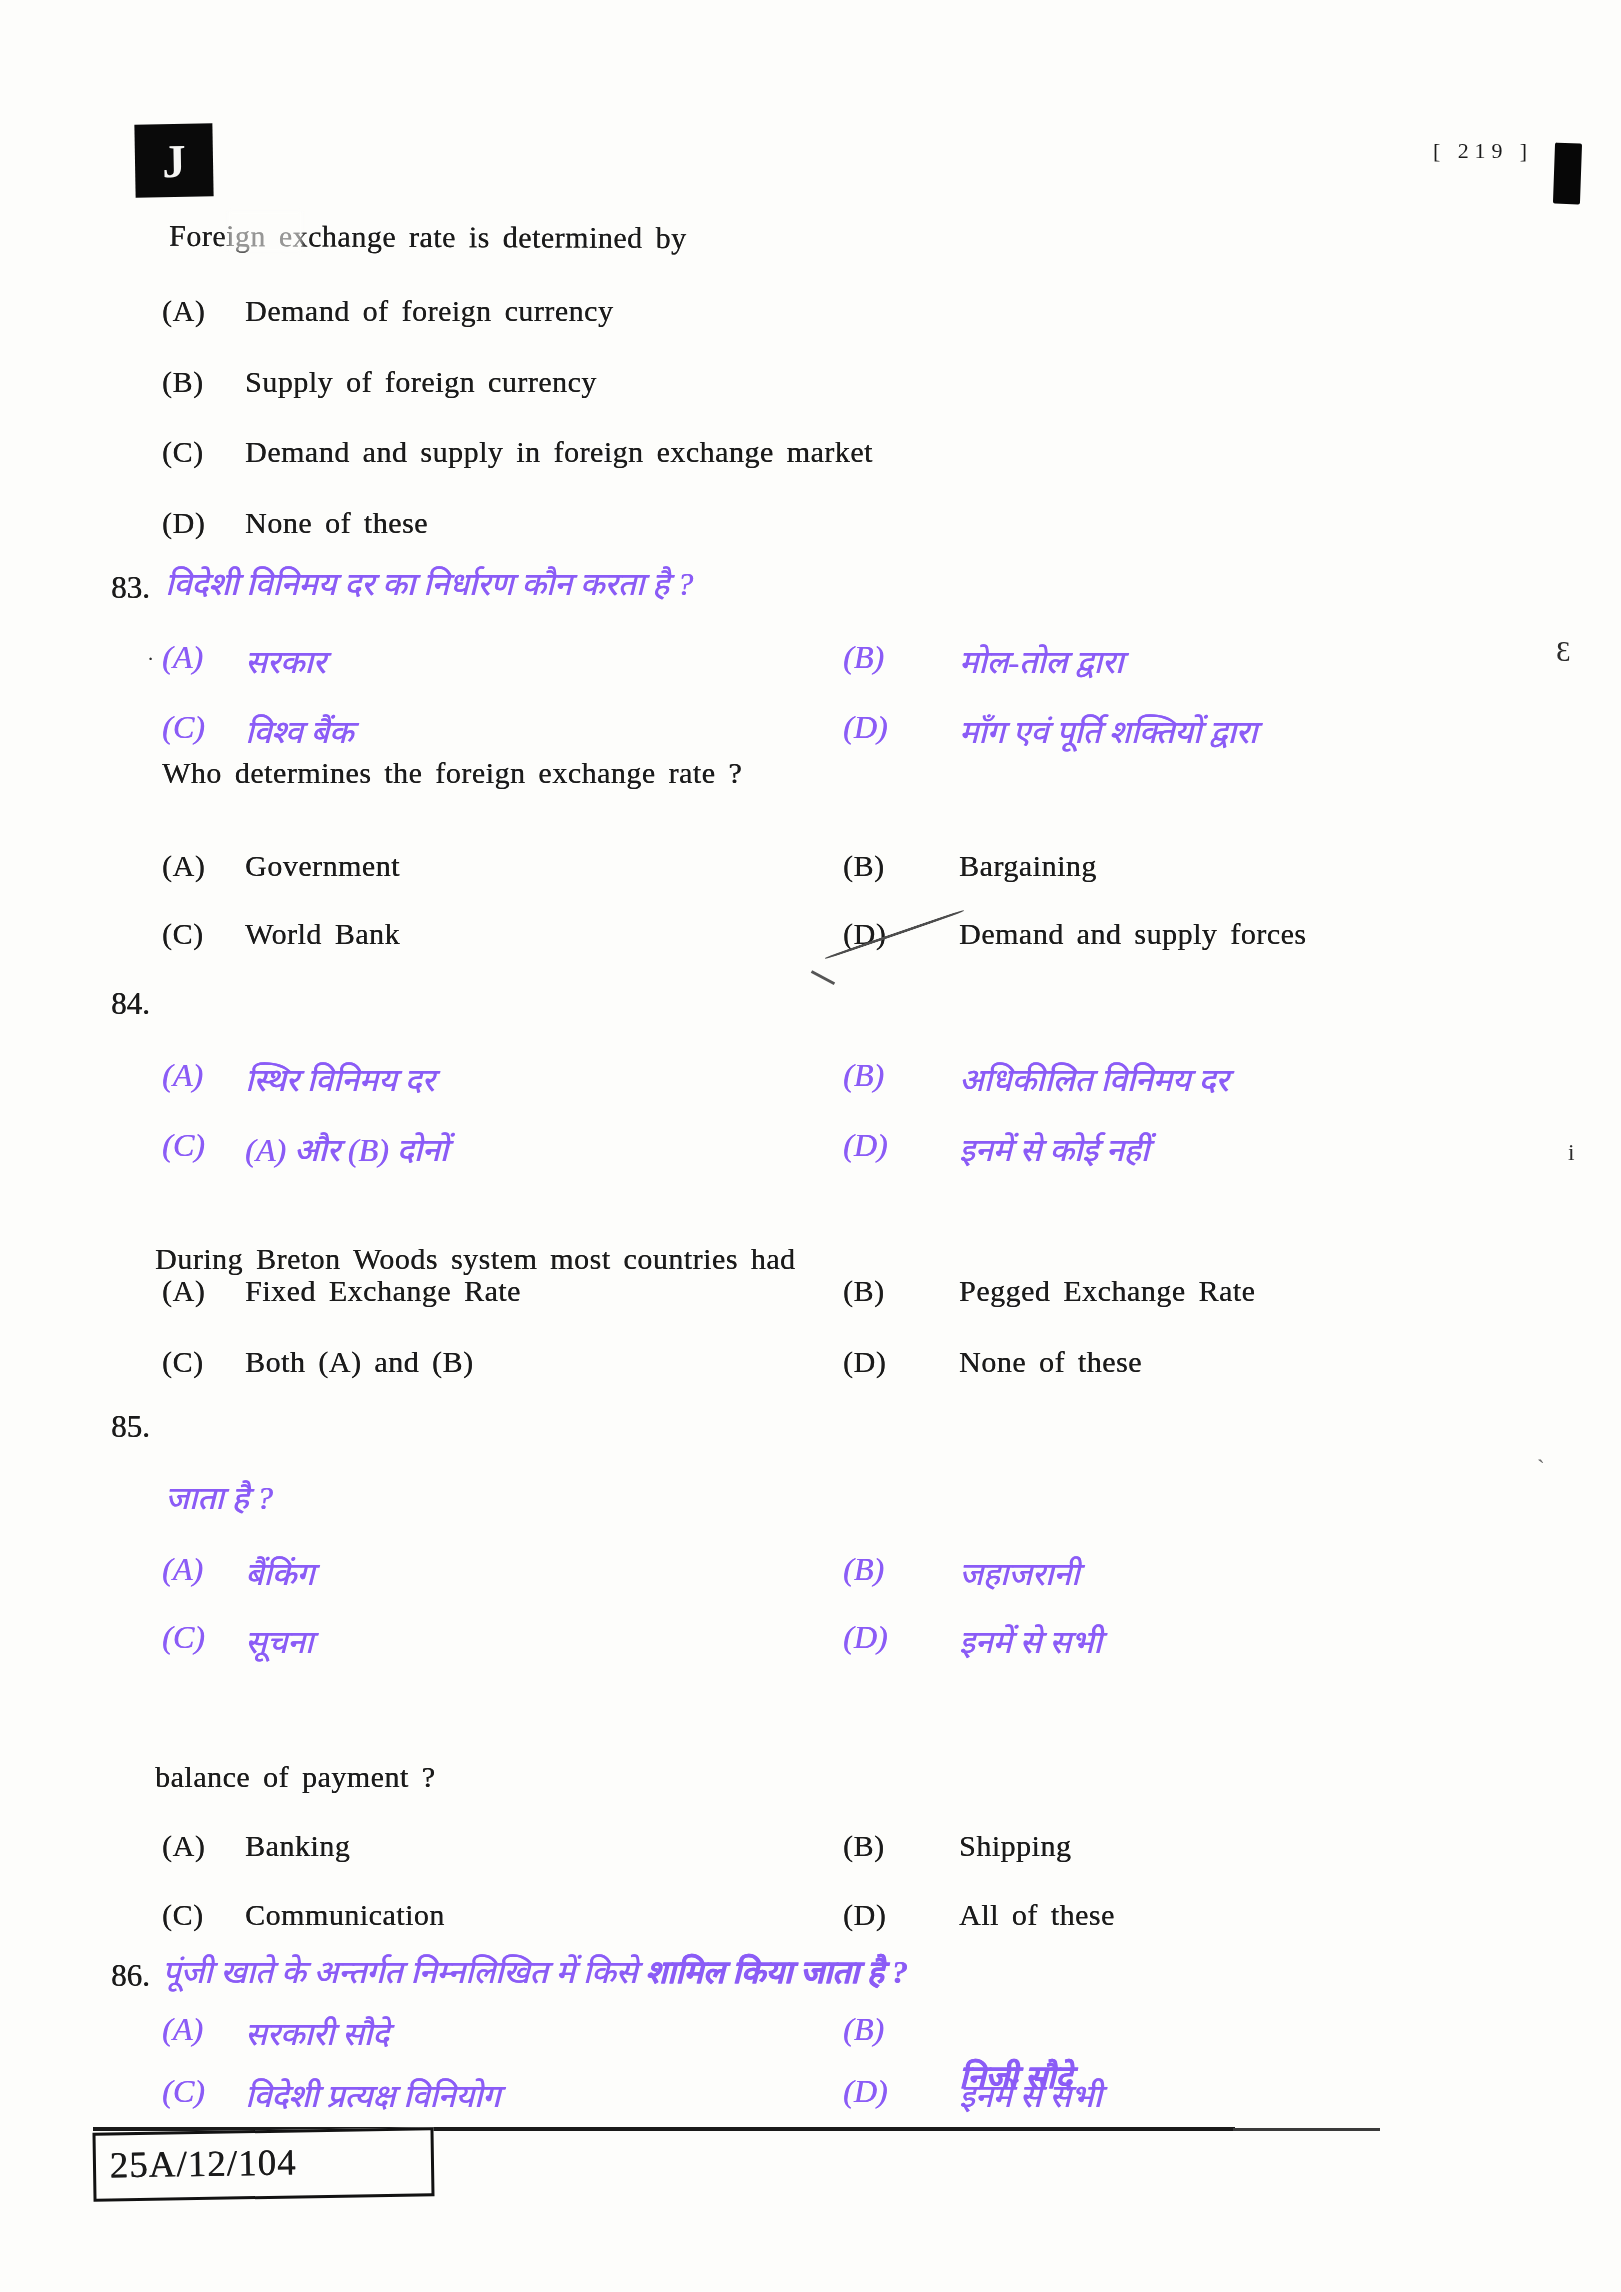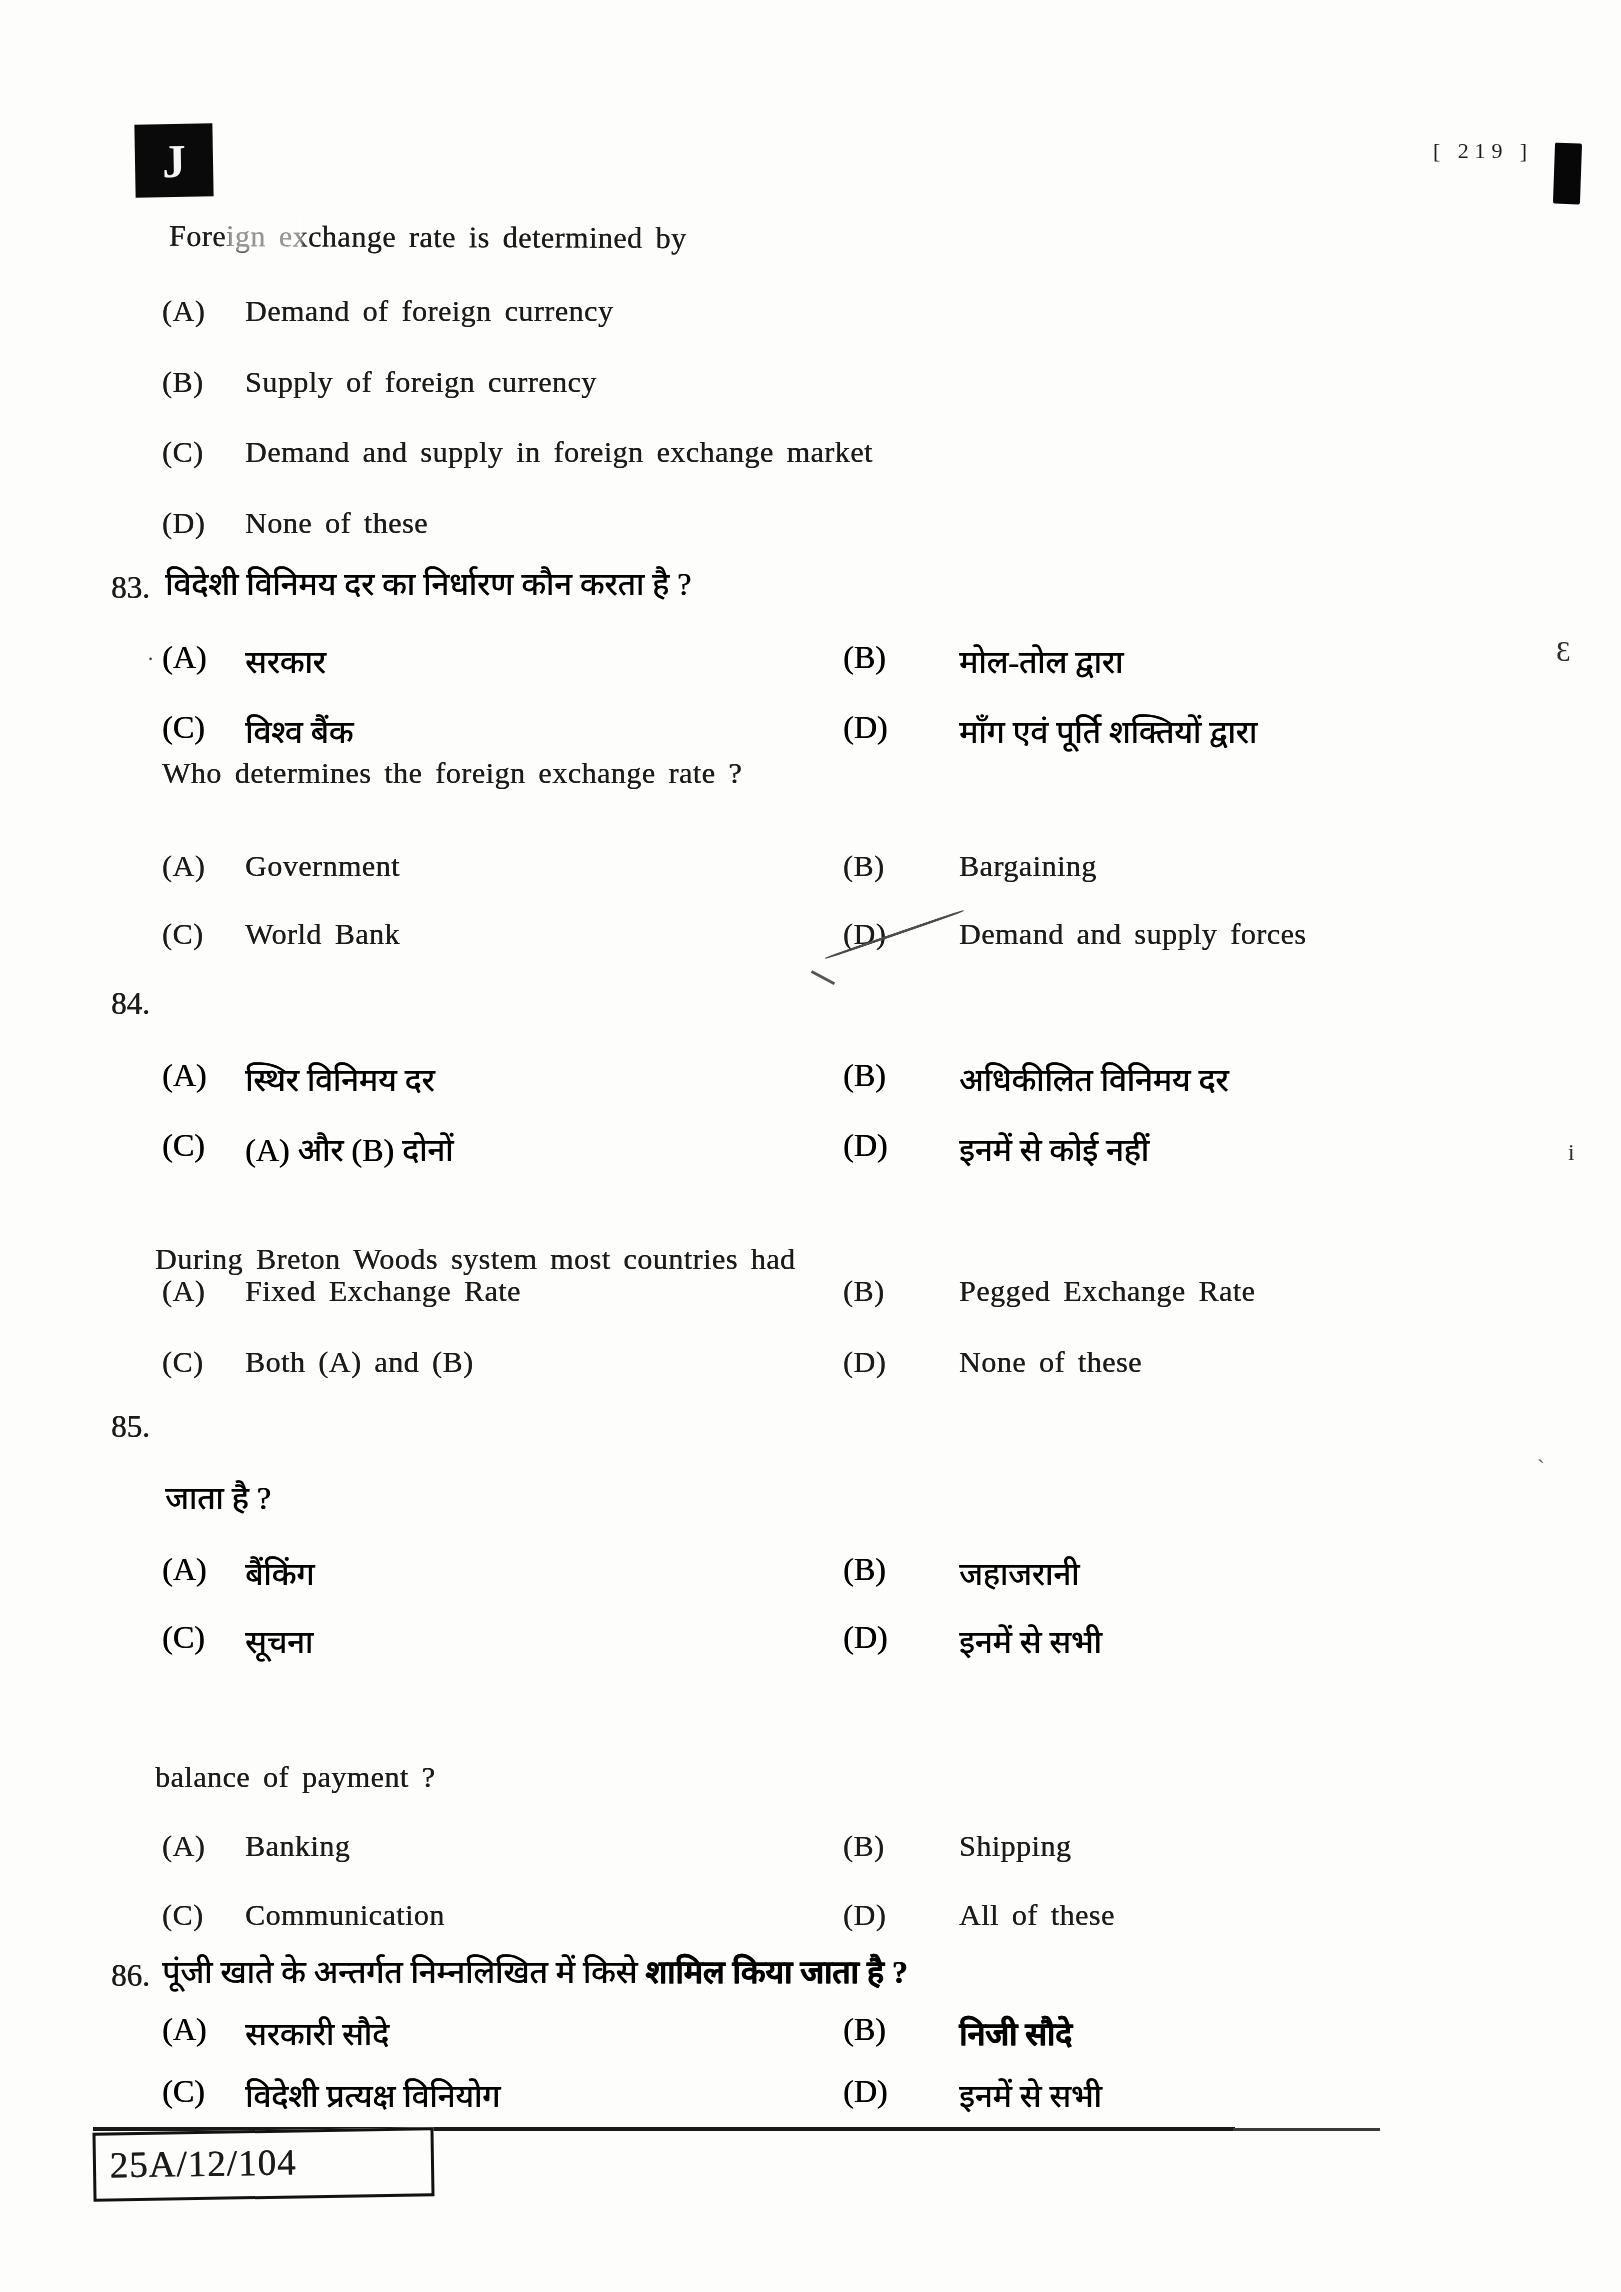--- a/index.html
+++ b/index.html
@@ -7,28 +7,28 @@
     position:relative;
     width:1621px;height:2293px;
     margin:0 auto;
     background:#fdfdfb;
     overflow:hidden;
     font-family:"Liberation Serif","DejaVu Serif",serif;
     color:#1b1b1b;
   }
   .abs{position:absolute;line-height:1.25;}
   .en{font-size:30px;letter-spacing:0.5px;word-spacing:4.9px;text-shadow:0.3px 0 0 currentColor;}
-  .hi{font-size:32px;text-shadow:0.6px 0 0 currentColor;color:#000000;}
+  .hi{font-size:32px;text-shadow:0.6px 0 0 currentColor;color:#8b5cf6;font-style:italic;}
   .qnum{position:absolute;left:76px;font-size:31px;text-shadow:0.4px 0 0 currentColor;margin-left:35px;}
   .optrow{position:absolute;left:0;width:100%;height:0;}
   .optrow span{position:absolute;top:0;white-space:nowrap;}
   .lb1{left:162px;} .tx1{left:245px;text-align:right;} .lb2{left:843px;} .tx2{left:959px;}
   .nowrap{white-space:nowrap;}
   .just{text-align:justify;text-align-last:justify;}
-  .bold{font-weight:bold;}
+  .bold{font-weight:bold;margin-top:43px;}
   .jbox{
     position:absolute;left:135px;top:124px;width:78px;height:73px;
     background:#0a0a0a;color:#f6f6f4;
     display:flex;align-items:center;justify-content:center;
     font-size:47px;font-weight:bold;transform:rotate(-1deg);
   }
   .pagenum{position:absolute;left:1433px;top:138px;font-size:22px;letter-spacing:5.9px;white-space:nowrap;}
   .edgeblob{position:absolute;left:1554px;top:143px;width:26.5px;height:61px;background:#070707;border-radius:2px;transform:rotate(2deg);}
   .tick-line{position:absolute;left:821px;top:933px;width:147px;height:0;border-top:3.9px solid #4d4d4d;border-radius:40%;transform:rotate(-19deg);}
   .tick-hook{position:absolute;left:810px;top:976px;width:25.5px;height:0;border-top:3.9px solid #555;transform:rotate(28deg);}

